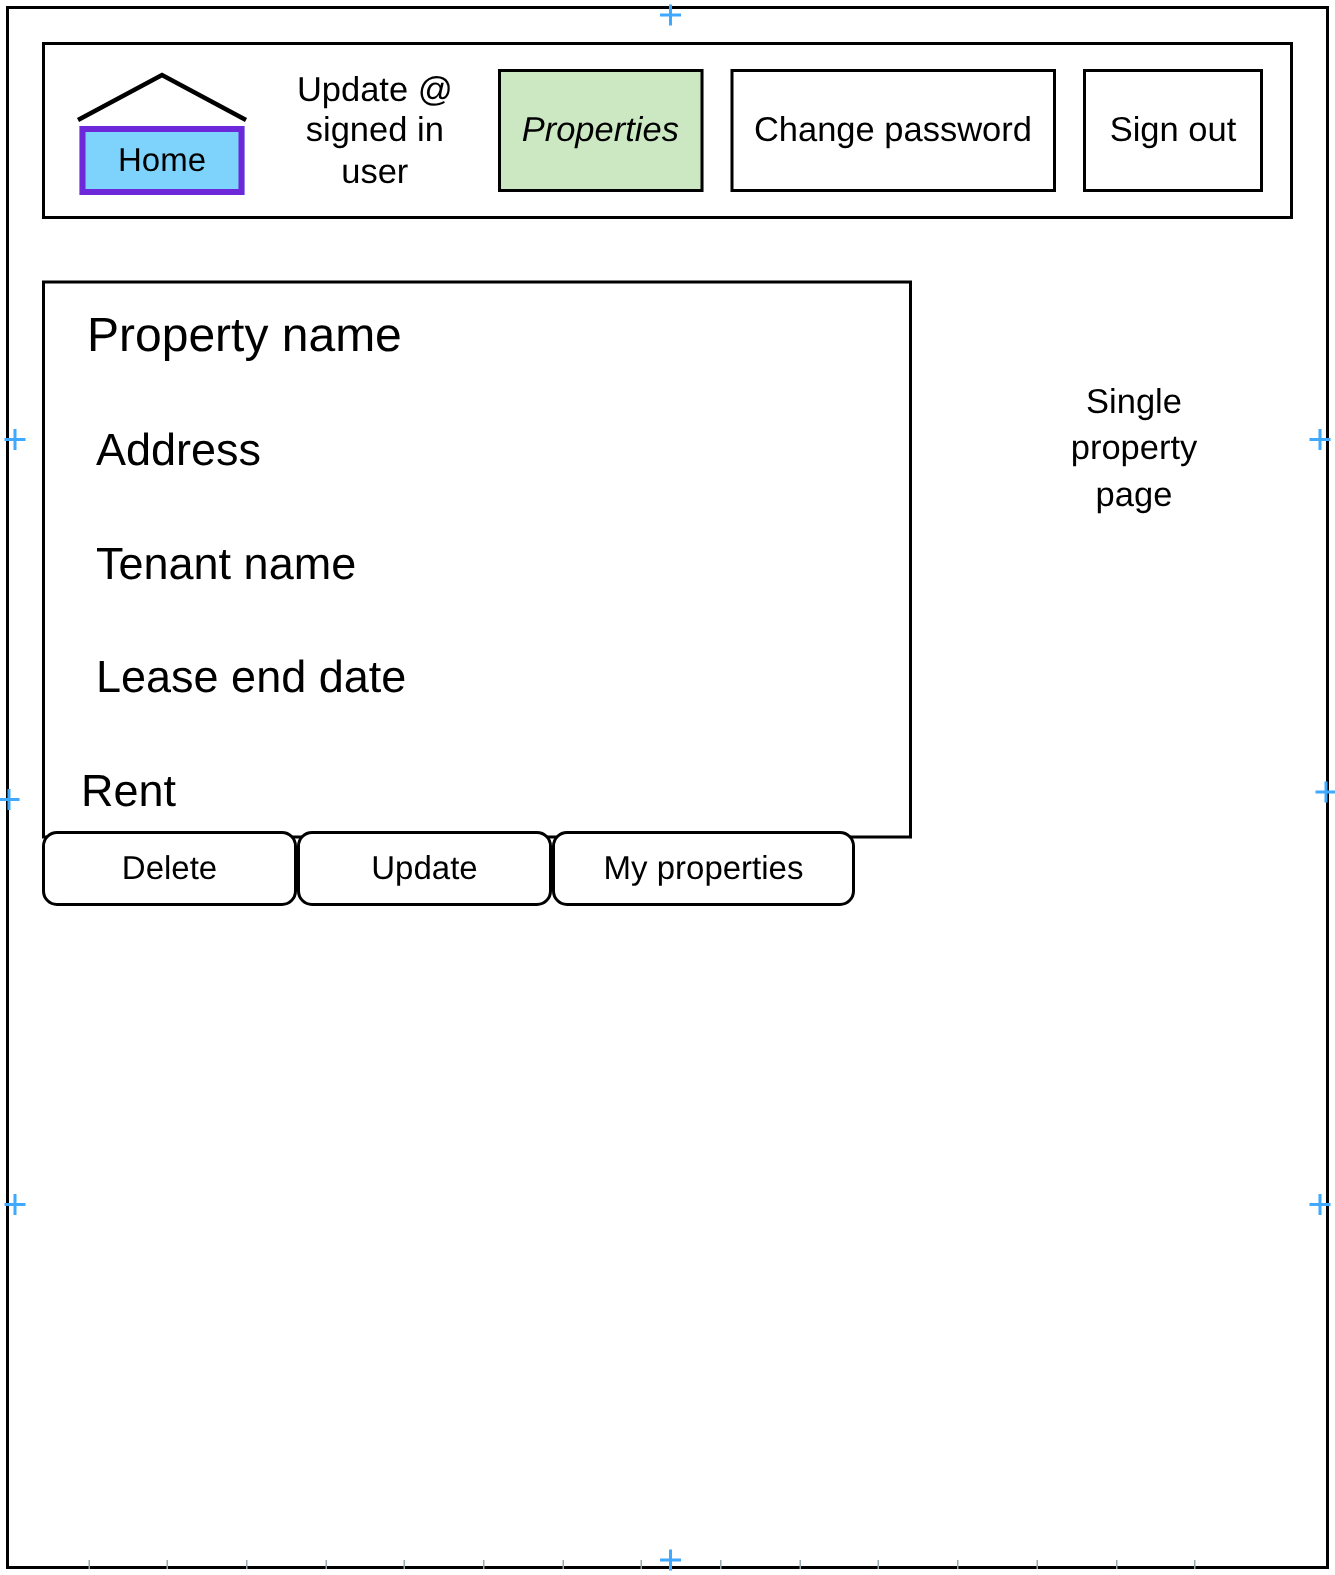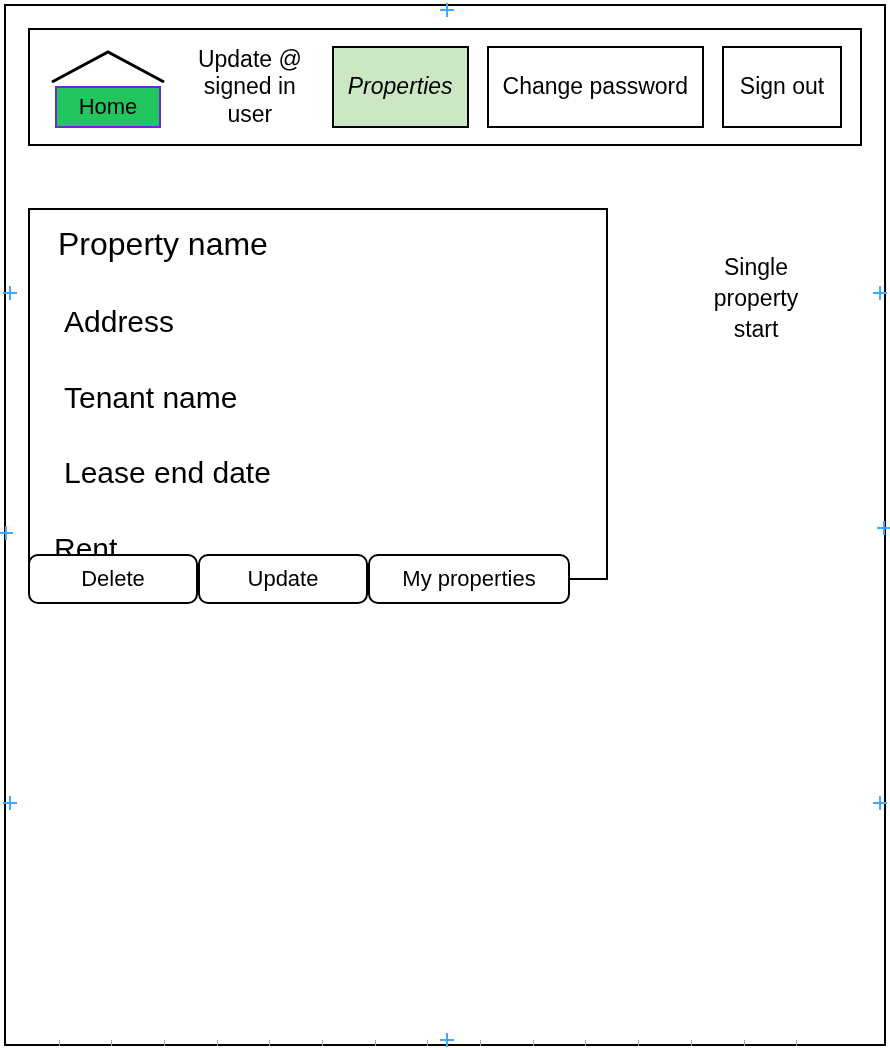--- a/index.html
+++ b/index.html
@@ -76,24 +76,24 @@
       flex-direction: column;
       align-items: center;
       gap: 2px;
       width: 120px;
     }
     .logo-roof {
       width: 120px;
       height: 38px;
     }
     .home-btn {
-      border: 2px solid #6d28d9;
+      border: 4px solid #6d28d9;
       padding: 6px 22px;
       font-size: 22px;
-      background: #22c55e;
+      background: #7dd3fc;
       cursor: pointer;
     }
     .welcome {
       flex: 1;
       text-align: center;
       font-size: 23px;
       line-height: 1.2;
     }
     .nav-btn {
       border: 2px solid #000;
@@ -110,21 +110,21 @@
       height: 82px;
     }
     .nav-btn.active {
       background: #cbe8c3;
       font-style: italic;
     }
 
     
     .card {
       position: absolute;
-      top: 202px;
+      top: 181px;
       left: 22px;
       width: 580px;
       height: 372px;
       border: 2px solid #000;
       padding: 16px 22px 12px 34px;
       display: flex;
       flex-direction: column;
       justify-content: space-between;
     }
     .card .field {
@@ -217,21 +217,21 @@
     <div class="field first">Property name</div>
     <div class="field">Address</div>
     <div class="field">Tenant name</div>
     <div class="field">Lease end date</div>
     <div class="field last">Rent</div>
   </div>
 
   <div class="page-label">
     <span>Single</span><br>
     <span>property</span><br>
-    <span>start</span>
+    <span>page</span>
   </div>
 
   <div class="actions">
     <button class="pill-btn sm">Delete</button>
     <button class="pill-btn sm">Update</button>
     <button class="pill-btn lg">My properties</button>
   </div>
 
 </div>
 

